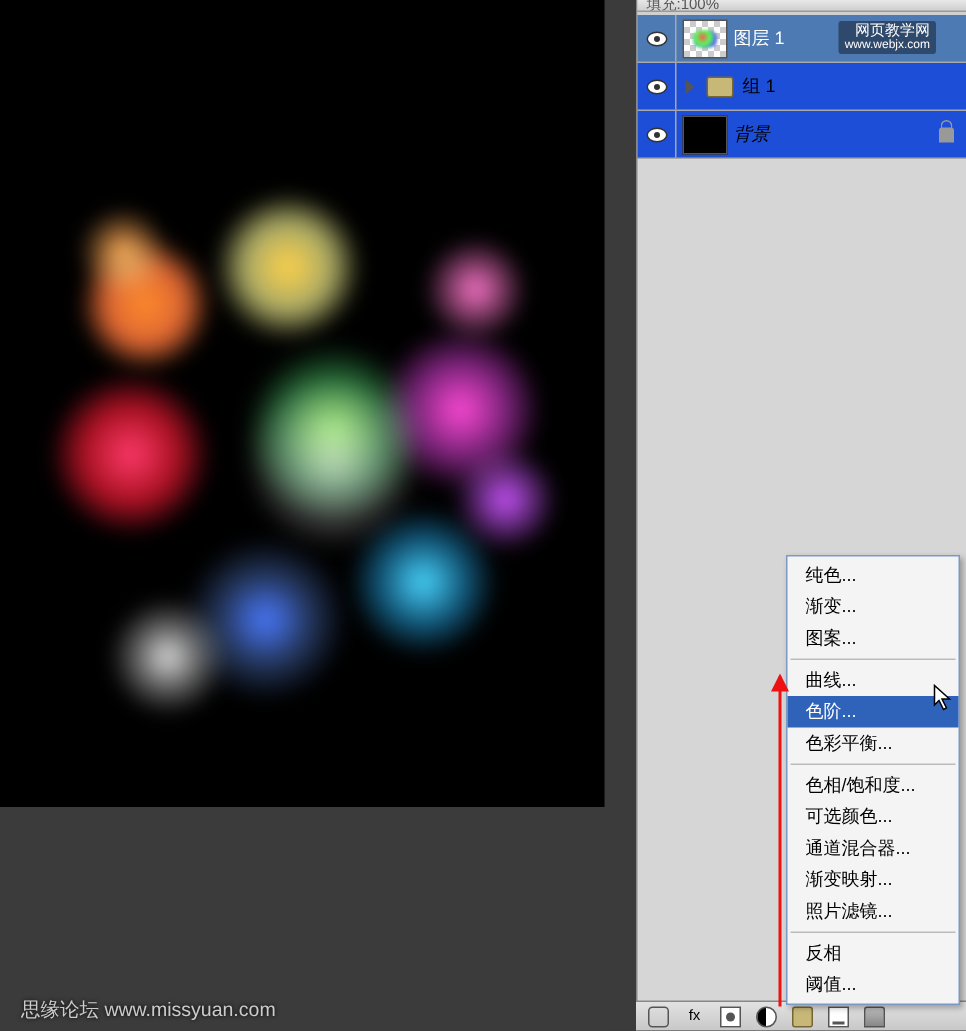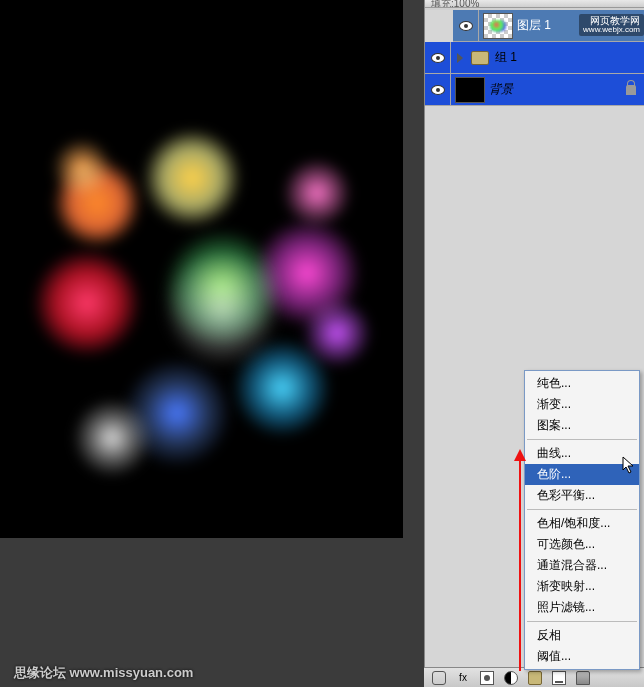--- a/index.html
+++ b/index.html
@@ -37,21 +37,20 @@
     border-radius: 50%;
     filter: blur(6px);
     mix-blend-mode: screen;
   }
   .watermark-bottom {
     position: absolute;
     left: 14px; top: 664px;
     color: #ccc;
     font-size: 13px;
     text-shadow: 0 0 3px #000;
-    font-weight: bold;
   }
   .layers-panel {
     position: absolute;
     left: 424px; top: 0;
     width: 220px; height: 687px;
     background: #d6d6d6;
     border-left: 1px solid #888;
   }
   .panel-top {
     height: 8px;
@@ -70,21 +69,20 @@
   .layer-row {
     display: flex;
     align-items: center;
     height: 32px;
     border-bottom: 1px solid #a8a8a8;
     background: #1d4ed8;
   }
   .layer-row.selected {
     background: #4d7ab3;
     color: #fff;
-    margin-left: 28px;
   }
   .vis-cell {
     width: 26px; height: 100%;
     display: flex; align-items: center; justify-content: center;
     border-right: 1px solid #a8a8a8;
   }
   .eye-icon {
     width: 14px; height: 10px;
     border: 1px solid #333;
     border-radius: 50%;
@@ -147,21 +145,21 @@
     content:"";
     position:absolute;
     width:6px; height:5px;
     border:1px solid #999;
     border-bottom:none;
     border-radius:4px 4px 0 0;
     left:1px; top:-5px;
   }
   .watermark-top {
     position: absolute;
-    right: 0; top: 14px;
+    right: 20px; top: 14px;
     font-size: 10px;
     color: #fff;
     background: rgba(0,0,0,.4);
     padding: 1px 4px;
     border-radius: 2px;
     line-height: 1.1;
     text-align: right;
   }
   .panel-bottom {
     position: absolute;

